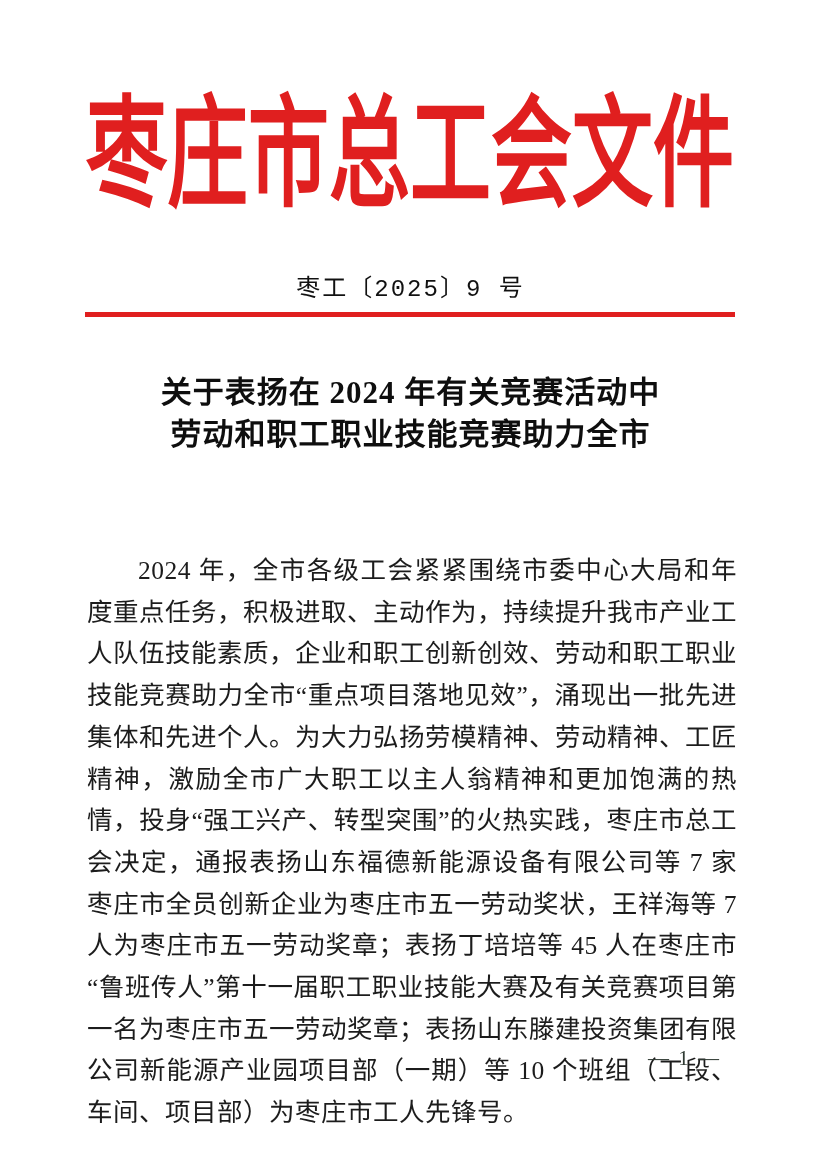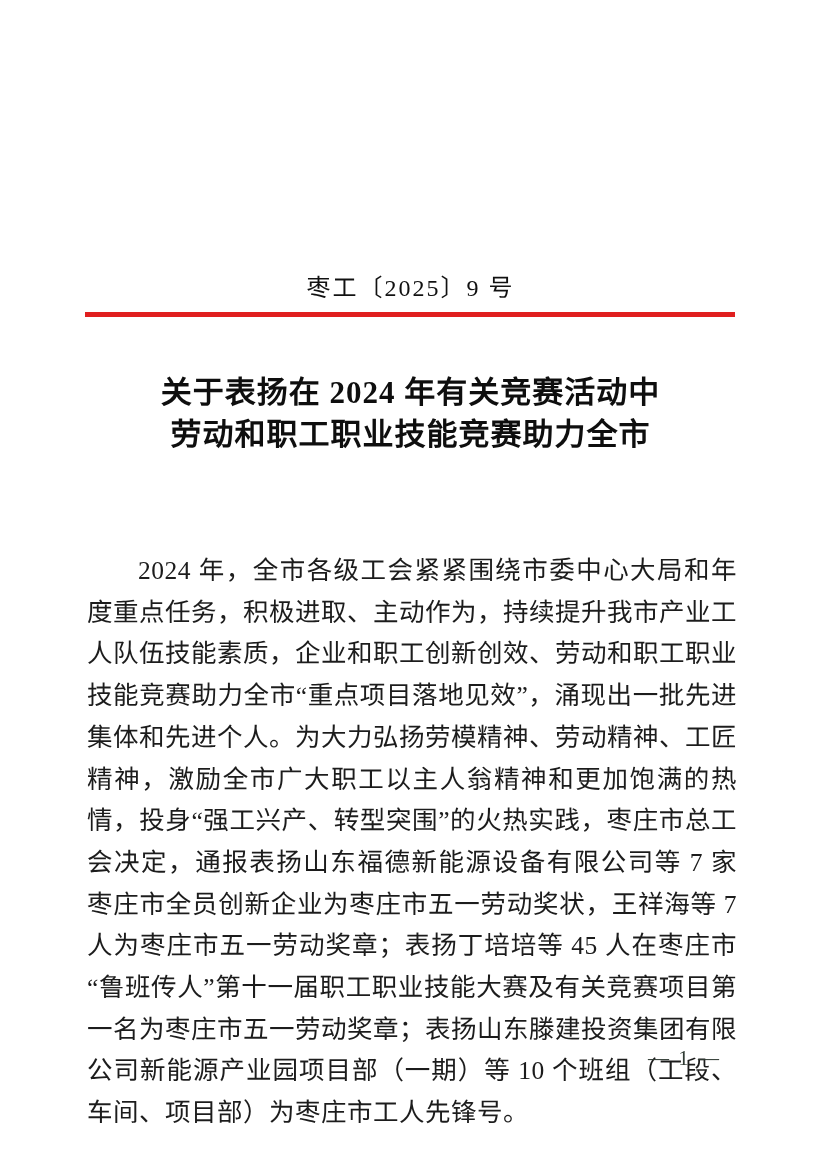--- a/index.html
+++ b/index.html
@@ -38,20 +38,21 @@
   
   .doc-number {
     position: absolute;
     top: 268px;
     left: 0;
     right: 0;
     text-align: center;
     font-size: 24px;
     letter-spacing: 2px;
     color: #111111;
+    font-family: Liberation Mono, monospace;
   }
   
   .red-rule {
     position: absolute;
     top: 312px;
     left: 85px;
     width: 650px;
     height: 5px;
     background: #e01f1f;
   }
@@ -91,20 +92,23 @@
     letter-spacing: 2px;
     color: #2f3a33;
     white-space: nowrap;
   }
 </style>
 </head>
 <body>
 
 <div class="page">
 
+  <div class="letterhead">
+    <span class="stretch">枣庄市总工会文件</span>
+  </div>
 
   <div class="doc-number">枣工〔2025〕9 号</div>
 
   <div class="red-rule"></div>
 
   <div class="doc-title">
     <div>关于表扬在 2024 年有关竞赛活动中</div>
     <div>劳动和职工职业技能竞赛助力全市</div>
   </div>
 

